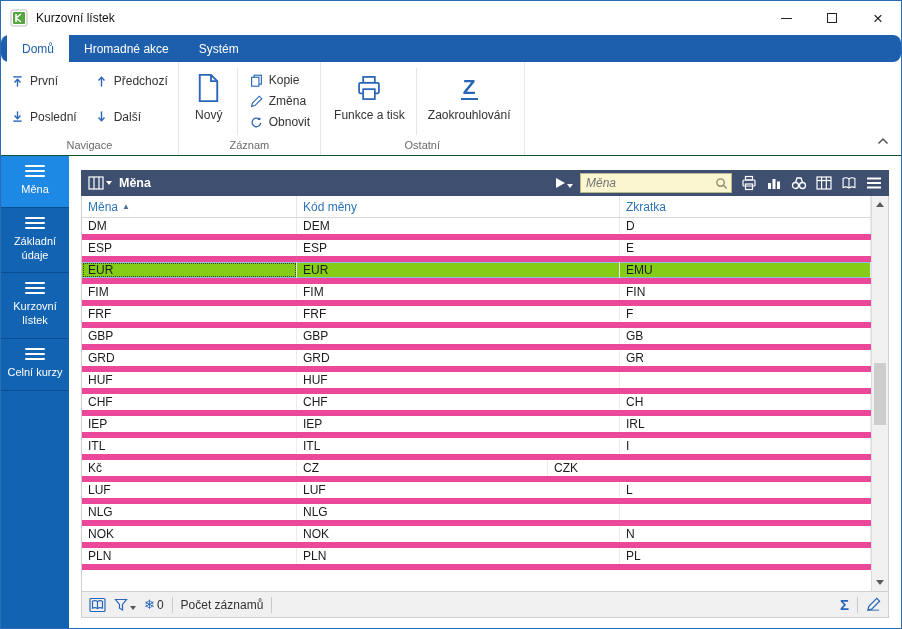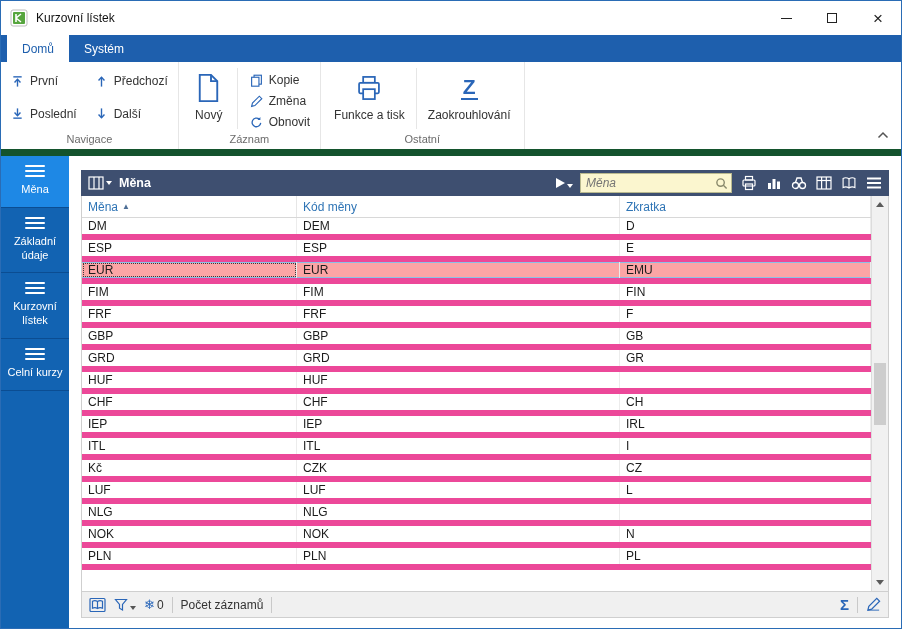--- a/index.html
+++ b/index.html
@@ -13,26 +13,26 @@
   .titlebar { height:34px; flex:0 0 auto; background:#fff; display:flex; align-items:center; }
   .app-icon { width:18px; height:18px; margin-left:9px; flex:0 0 auto; }
   .title-text { margin-left:8px; font-size:12px; color:#111; }
   .win-controls { margin-left:auto; display:flex; height:100%; }
   .win-btn { width:46px; height:100%; display:flex; align-items:center; justify-content:center; color:#222; cursor:default; }
   .glyph-min { width:11px; height:1px; background:#222; display:block; }
   .glyph-max { width:10px; height:10px; border:1px solid #222; display:block; }
   .glyph-close { font-size:17px; line-height:1; }
 
   
-  .tabbar { height:27px; flex:0 0 auto; background:#1e5fad; display:flex; align-items:stretch; padding-left:6px; }
+  .tabbar { height:27px; flex:0 0 auto; background:#1e5fad; display:flex; align-items:stretch; padding-left:6px;border-radius:8px; }
   .tab { padding:0 15px; display:flex; align-items:center; font-size:12px; color:#fff; cursor:default; }
   .tab.active { background:#fff; color:#1e5fad; }
 
   
-  .ribbon { height:94px; flex:0 0 auto; background:#fff; border-bottom:7px solid #14532d; display:flex; position:relative; }
+  .ribbon { height:94px; flex:0 0 auto; background:#fff; border-bottom:1px solid #14532d; display:flex; position:relative; }
   .ribbon-group { display:flex; flex-direction:column; border-right:1px solid #e6e6e6; padding:4px 6px 0 6px; }
   .group-content { flex:1; display:flex; align-items:flex-start; }
   .group-label { text-align:center; font-size:11px; color:#6b6b6b; padding:2px 2px 4px; }
   .nav-grid { display:grid; grid-auto-flow:column; grid-template-rows:repeat(2,auto); column-gap:10px; row-gap:6px; padding-top:6px; }
   .small-item { display:flex; align-items:center; gap:6px; font-size:12px; color:#333; padding:2px 4px; cursor:default; white-space:nowrap; }
   .big-btn { display:flex; flex-direction:column; align-items:center; padding:4px 7px 0; font-size:12px; color:#333;
              text-align:center; cursor:default; min-width:48px; max-width:86px; }
   .big-btn .bicon { height:36px; display:flex; align-items:center; justify-content:center; }
   .big-btn .blabel { line-height:1.15; margin-top:3px; }
   .small-col { display:flex; flex-direction:column; gap:3px; padding-top:5px; margin-left:4px;justify-content:center; }
@@ -67,21 +67,21 @@
   
   .table-wrap { flex:1; min-height:0; display:flex; border:1px solid #cfcfcf; border-top:none; background:#fff; }
   .table { flex:1; min-width:0; display:flex; flex-direction:column; overflow:hidden; }
   .thead { display:flex; height:22px; flex:0 0 auto; border-bottom:1px solid #d8d8d8; }
   .th { font-size:12px; color:#2e74b5; padding:0 6px; border-right:1px solid #e6e6e6; display:flex; align-items:center; gap:4px; cursor:default; }
   .sort-asc { font-size:8px; color:#4d6e96; }
   .c0 { width:215px; flex:0 0 auto; } .c1 { width:323px; flex:0 0 auto; } .c2 { flex:1; min-width:0; }
   .tbody { flex:1; }
   .trow { display:flex; height:22px; border-bottom:6px solid #ec4899; background:#fff; cursor:default; }
   .td { font-size:12px; color:#1c1c1c; padding:0 6px; border-right:1px solid #ececec; display:flex; align-items:center; overflow:hidden; white-space:nowrap; }
-  .trow.selected { background:#fca5a5; box-shadow:inset 0 1px 0 #8cc1e6, inset 0 -1px 0 #8cc1e6; }
+  .trow.selected { background:#84cc16; box-shadow:inset 0 1px 0 #8cc1e6, inset 0 -1px 0 #8cc1e6; }
   .trow.selected .td:first-child { outline:1px dotted #3a3a3a; outline-offset:-2px; }
 
   
   .vscroll { width:17px; flex:0 0 auto; background:#f1f1f1; border-left:1px solid #dcdcdc; display:flex; flex-direction:column; }
   .scroll-arrow { height:17px; flex:0 0 auto; display:flex; align-items:center; justify-content:center; cursor:default; }
   .tri-up { width:0;height:0;border-left:4px solid transparent;border-right:4px solid transparent;border-bottom:5px solid #5b5b5b; }
   .tri-dn { width:0;height:0;border-left:4px solid transparent;border-right:4px solid transparent;border-top:5px solid #5b5b5b; }
   .scroll-track { flex:1; position:relative; }
   .scroll-thumb { position:absolute; left:2px; right:2px; top:150px; height:62px; background:#cdcdcd; cursor:default; }
 
@@ -113,20 +113,21 @@
         </span>
       <span class="win-btn">
           <i class="glyph-max"></i>
         </span>
       <span class="win-btn glyph-close">×</span>
     </div>
   </div>
 
   <div class="tabbar">
     <span class="tab active">Domů</span>
+    <span class="tab">Hromadné akce</span>
     <span class="tab">Systém</span>
   </div>
 
   <div class="ribbon">
 
     <div class="ribbon-group">
       <div class="group-content nav-grid">
         <span class="small-item">
           <svg width="13" height="13" viewBox="0 0 14 14" fill="none" stroke="#2a66b8" stroke-width="1.5">
             <path d="M2.5 2 h9"></path>
@@ -401,22 +402,22 @@
                 <span class="td c1">IEP</span>
                 <span class="td c2">IRL</span>
               </div>
               <div class="trow">
                 <span class="td c0">ITL</span>
                 <span class="td c1">ITL</span>
                 <span class="td c2">I</span>
               </div>
               <div class="trow">
                 <span class="td c0">Kč</span>
+                <span class="td c2">CZ</span>
                 <span class="td c1">CZK</span>
-                <span class="td c2">CZ</span>
               </div>
               <div class="trow">
                 <span class="td c0">LUF</span>
                 <span class="td c1">LUF</span>
                 <span class="td c2">L</span>
               </div>
               <div class="trow">
                 <span class="td c0">NLG</span>
                 <span class="td c1">NLG</span>
               </div>

